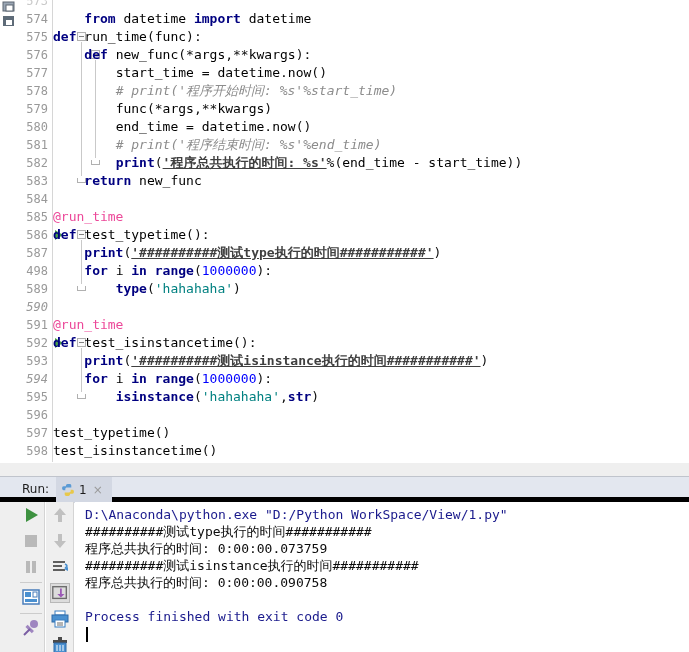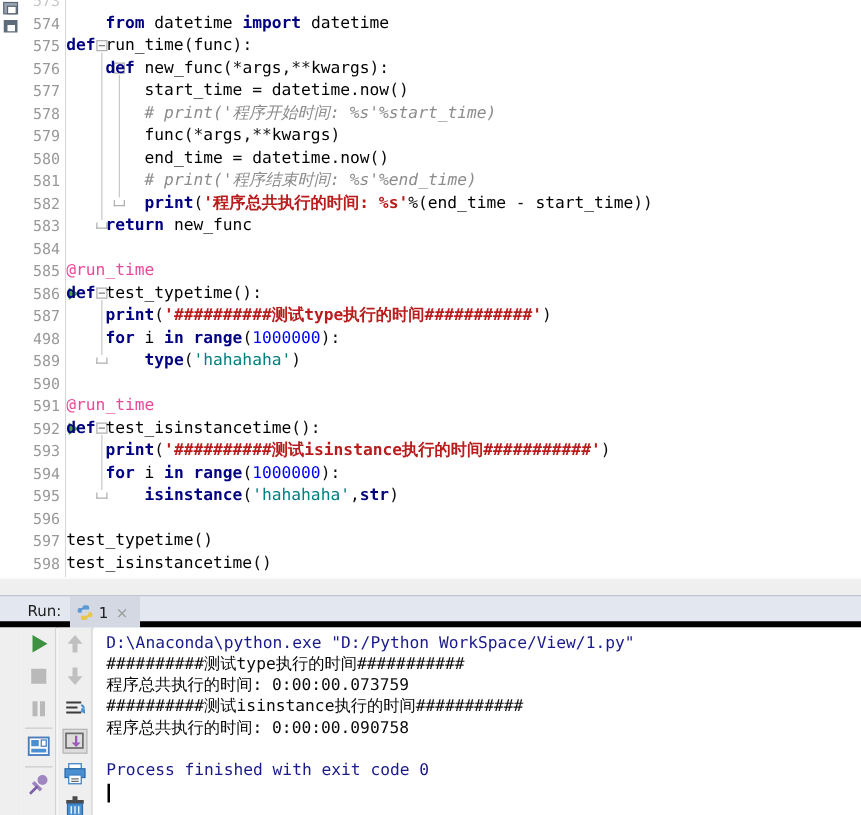--- a/index.html
+++ b/index.html
@@ -103,21 +103,21 @@
   .cline {
     position: absolute; left: 0;
     height: 18px; line-height: 18px;
     white-space: pre;
     font-family: "DejaVu Sans Mono", monospace;
     font-size: 13px;
     color: #0d0d0d;
   }
   .kw  { color: #000080; font-weight: bold; }
   .str { color: #008080; }
-  .strb{ color: #b91c1c; font-weight: bold; }
+  .strb{ color: #404040; font-weight: bold; text-decoration: underline; }
   .num { color: #0000ff; }
   .cmt { color: #8c8c8c; font-style: italic; }
   .dec { color: #ec4899; }
   .pln { color: #000000; }
 
   
   #editor-bottom {
     position: absolute; left: 0; top: 462px;
     width: 689px; height: 14px;
     background: #efefef;
@@ -251,25 +251,25 @@
         <div class="lnum" style="top: 118px;">580</div>
         <div class="lnum" style="top: 136px;">581</div>
         <div class="lnum" style="top: 154px;">582</div>
         <div class="lnum" style="top: 172px;">583</div>
         <div class="lnum" style="top: 190px;">584</div>
         <div class="lnum" style="top: 208px;">585</div>
         <div class="lnum" style="top: 226px;">586</div>
         <div class="lnum" style="top: 244px;">587</div>
         <div class="lnum" style="top: 262px;">498</div>
         <div class="lnum" style="top: 280px;">589</div>
-        <div class="lnum" style="top: 298px;">590</div>
+        <div class="lnum" style="top: 298px; font-style: italic;">590</div>
         <div class="lnum" style="top: 316px;">591</div>
         <div class="lnum" style="top: 334px;">592</div>
         <div class="lnum" style="top: 352px;">593</div>
-        <div class="lnum" style="top: 370px;">594</div>
+        <div class="lnum" style="top: 370px; font-style: italic;">594</div>
         <div class="lnum" style="top: 388px;">595</div>
         <div class="lnum" style="top: 406px;">596</div>
         <div class="lnum" style="top: 424px;">597</div>
         <div class="lnum" style="top: 442px;">598</div>
         <div class="lnum" style="top: 460px;">599</div>
       </div>
     <div id="markers">
         <div class="run-arrow" style="top: 230px;"></div>
         <div class="run-arrow" style="top: 338px;"></div>
         <div class="fold" style="top: 32px; left: 24px;"></div>

